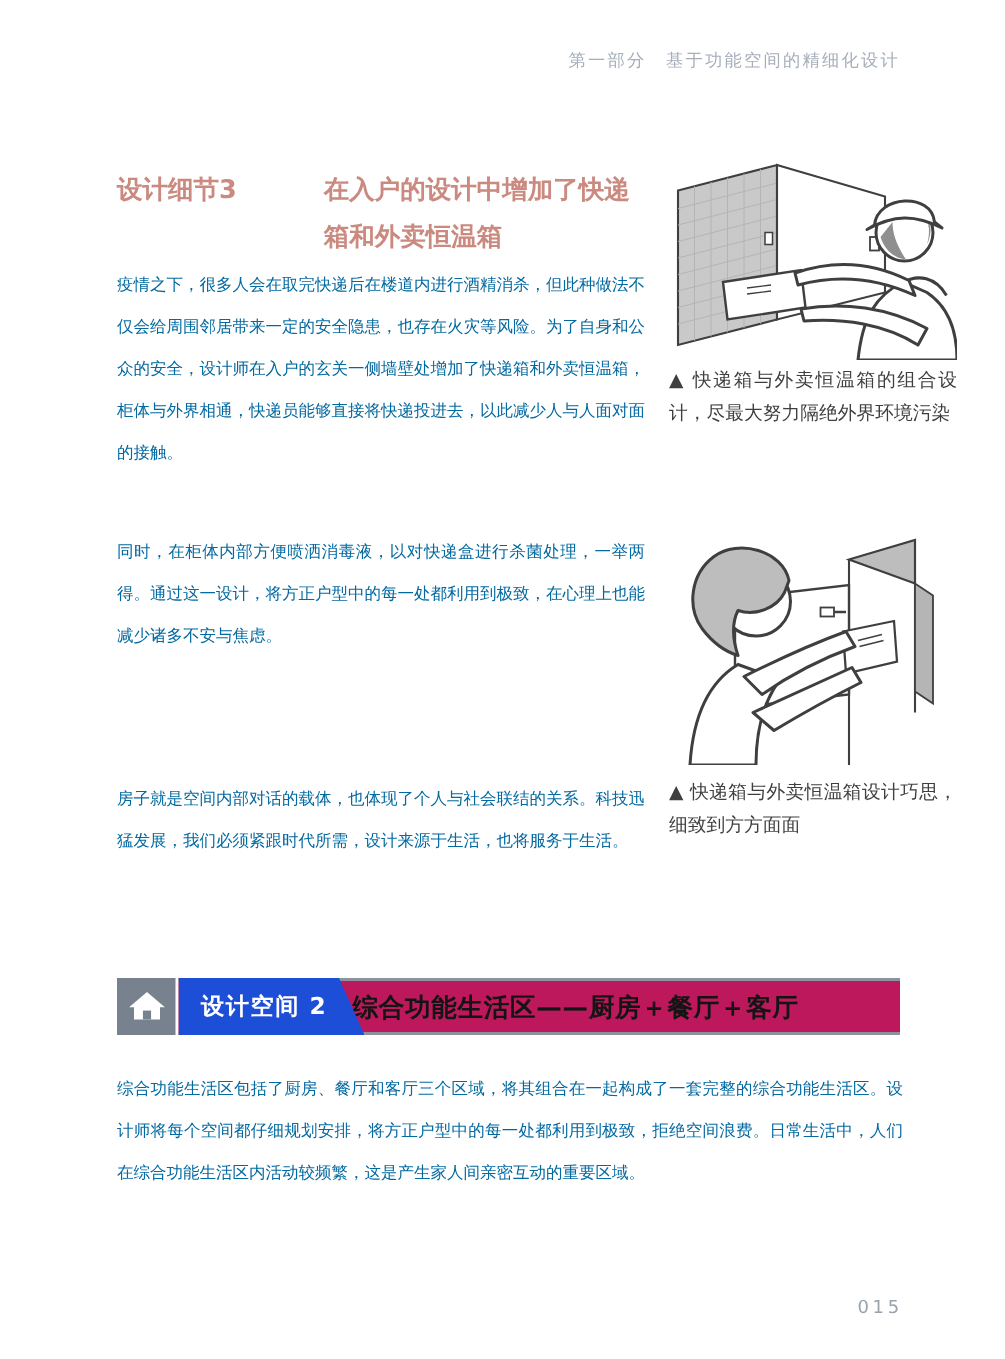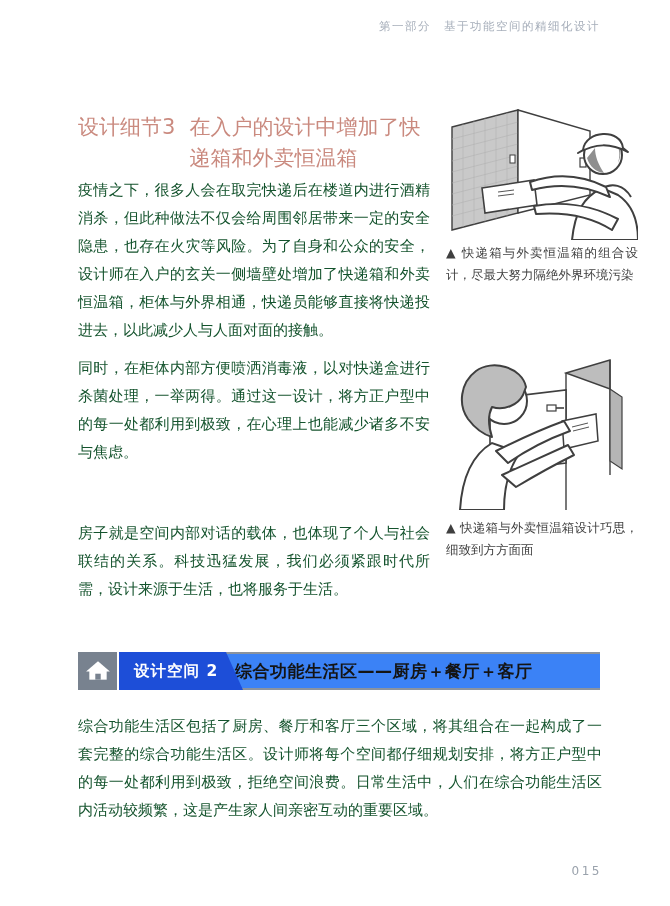--- a/index.html
+++ b/index.html
@@ -4,34 +4,34 @@
 <style>
   * { margin:0; padding:0; box-sizing:border-box; }
   html,body { background:#ffffff; }
   body {
     width:670px; height:906px;
     font-family:"DejaVu Sans","Liberation Sans",sans-serif;
   }
   .page { position:relative; width:670px; height:906px; background:#ffffff; overflow:hidden; }
 
   .running-head {
-    position:absolute; top:19px; right:70px;
+    position:absolute; top:33px; right:70px;
     font-size:11.5px; letter-spacing:1.5px; color:#a6aeba;
   }
 
   .section-heading {
     position:absolute; left:78px; top:112px; width:356px;
     display:flex; align-items:flex-start;
-    font-weight:normal; font-size:21px; line-height:31px; color:#ca8a7f;
+    font-weight:bold; font-size:17px; line-height:31px; color:#ca8a7f;gap:44px;
   }
   .sh-label { white-space:nowrap; margin-right:14px; }
   .sh-title { width:258px; }
 
   .body-text {
-    font-size:15px; line-height:28px; color:#14532d;
+    font-size:11px; line-height:28px; color:#0369a1;
     text-align:justify;
   }
   .para { position:absolute; left:78px; width:352px; }
   .para1 { top:176px; }
   .para2 { top:354px; }
   .para3 { top:439px; }
   .para4 { top:519px; }
 
   .fig { position:absolute; }
   .fig1 { left:444px; top:103px; width:194px; height:137px; }
@@ -44,21 +44,21 @@
   .cap1 { top:242px; }
   .cap2 { top:517px; }
 
   .banner { position:absolute; left:78px; top:652px; width:522px; height:38px; }
   .banner-icon-box {
     position:absolute; left:0; top:0; width:39px; height:38px;
     background:#78828f; display:flex; align-items:center; justify-content:center;
   }
   .banner-strip {
     position:absolute; left:41px; right:0; top:0; height:38px;
-    background:#3b82f6;
+    background:#be185d;
     border-top:2px solid #8a939f; border-bottom:2px solid #8a939f;
     display:flex; align-items:center; padding-left:116px;
   }
   .banner-title { font-size:17px; font-weight:bold; color:#141414; letter-spacing:0.5px; white-space:nowrap; }
   .banner-label {
     position:absolute; left:41px; top:0; width:124px; height:38px;
     background:#1d4ed8;
     clip-path:polygon(0 0, calc(100% - 17px) 0, 100% 100%, 0 100%);
     color:#ffffff; font-weight:bold; font-size:15.5px; line-height:38px;
     padding-left:15px; letter-spacing:1px; white-space:nowrap;

